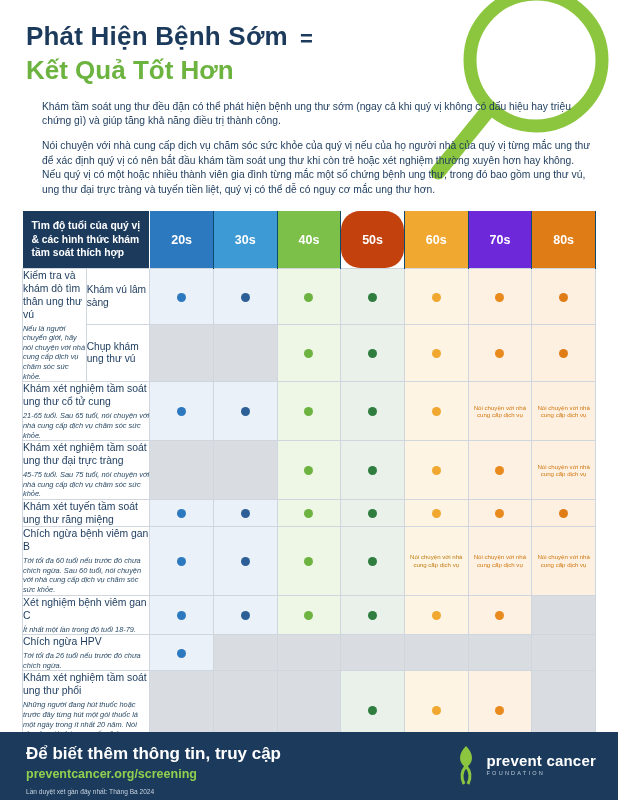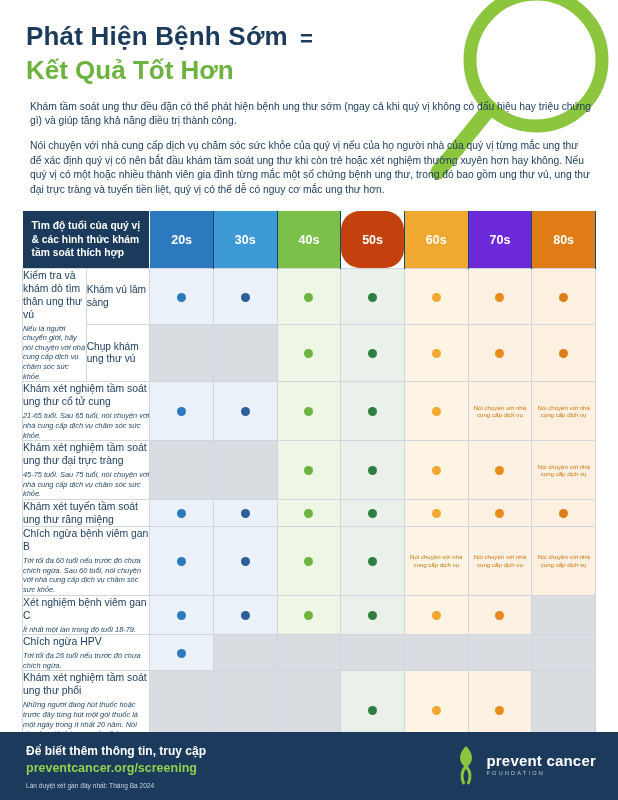--- a/index.html
+++ b/index.html
@@ -28,21 +28,21 @@
   }
   .title-row { display:flex; align-items:flex-end; gap:12px; }
   .equals { font-size:22px; color:#1b3a5c; font-weight:bold; }
   .title2 {
     font-size: 26px; font-weight: bold; color:#6cb33f; margin:4px 0 0 0;
     line-height: 1.15;
   }
 
   .intro { padding: 14px 26px 0 26px; position:relative; z-index:2;}
   .intro p {
-    margin:0 0 10px 4px; font-size:10.3px; line-height:1.42; color:#1b3a5c;
+    margin:0 0 10px 16px; font-size:10.3px; line-height:1.42; color:#1b3a5c;
   }
 
   
   .tablewrap { padding: 4px 22px 0 22px; }
   table.grid { border-collapse: collapse; width: 574px; table-layout: fixed; }
   table.grid td, table.grid th { padding:0; }
 
   thead th.hdr-label {
     background:#1b3a5c; color:#ffffff; text-align:left;
     font-size:10.3px; font-weight:bold; line-height:1.3;
@@ -97,21 +97,21 @@
   .bg60 { background:#fdf4e4; }
   .bg70 { background:#fdf1e3; }
   .bg80 { background:#fdf0e0; }
 
   
   .footer {
     position:absolute; left:0; bottom:0; width:618px; height:68px;
     background:#1b3a5c; color:#ffffff;
   }
   .footer .ftext { position:absolute; left:26px; top:12px; }
-  .f1 { font-size:12px; font-weight:bold; color:#ffffff; }
+  .f1 { font-size:17px; font-weight:bold; color:#ffffff; }
   .f2 { font-size:12.5px; font-weight:bold; color:#8fd14f; margin-top:3px; }
   .f3 { font-size:6.6px; color:#c6d3df; margin-top:7px; }
   .logo { position:absolute; right:22px; top:12px; display:flex; align-items:center; gap:6px;justify-content:center;}
   .logo-txt { line-height:1; }
   .logo-main { font-size:15px; font-weight:bold; color:#ffffff; letter-spacing:0.2px;}
   .logo-sub { font-size:5.6px; color:#b9c8d6; letter-spacing:2.2px; margin-top:3px;}
 </style>
 </head>
 <body>
 

